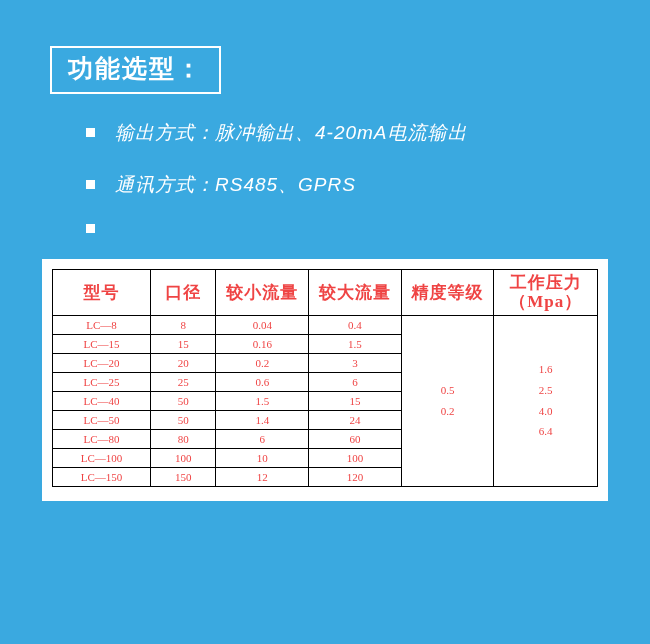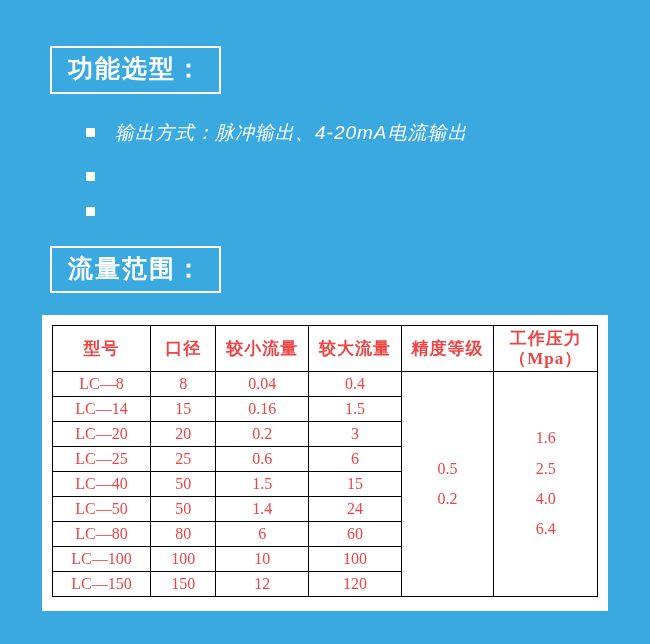--- a/index.html
+++ b/index.html
@@ -83,21 +83,21 @@
     font-size: 17px;
     font-weight: bold;
     padding: 9px 4px;
     letter-spacing: 1px;
   }
   table.spec thead th.two-line {
     line-height: 1.15;
     padding: 3px 4px;
   }
   table.spec tbody td {
-    font-size: 16px;
+    font-size: 11px;
     padding: 3px 4px;
     font-family: "Liberation Serif", serif;
   }
   .col-model { width: 18%; }
   .col-dn { width: 12%; }
   .col-min { width: 17%; }
   .col-max { width: 17%; }
   .col-acc { width: 17%; }
   .col-press { width: 19%; }
 
@@ -116,29 +116,27 @@
     <div class="section-title">功能选型：</div>
   </div>
 
   <ul class="bullet-list">
     <li class="bullet-item">
       <span class="bullet-square"></span>
       <span class="bullet-text">输出方式：脉冲输出、4-20mA电流输出</span>
     </li>
     <li class="bullet-item">
       <span class="bullet-square"></span>
+      <span class="bullet-text">通讯方式：RS485、GPRS</span>
     </li>
     <li class="bullet-item">
       <span class="bullet-square"></span>
     </li>
   </ul>
 
-  <div class="title-wrap-2">
-    <div class="section-title">流量范围：</div>
-  </div>
 
   <div class="table-wrap">
     <table class="spec">
       <thead>
         <tr>
           <th class="col-model">型号</th>
           <th class="col-dn">口径</th>
           <th class="col-min">较小流量</th>
           <th class="col-max">较大流量</th>
           <th class="col-acc">精度等级</th>
@@ -155,21 +153,21 @@
           <td>0.04</td>
           <td>0.4</td>
           <td class="merged-cell" rowspan="9">0.5
 0.2</td>
           <td class="merged-cell" rowspan="9">1.6
 2.5
 4.0
 6.4</td>
         </tr>
         <tr>
-          <td>LC—14</td>
+          <td>LC—15</td>
           <td>15</td>
           <td>0.16</td>
           <td>1.5</td>
         </tr>
         <tr>
           <td>LC—20</td>
           <td>20</td>
           <td>0.2</td>
           <td>3</td>
         </tr>

